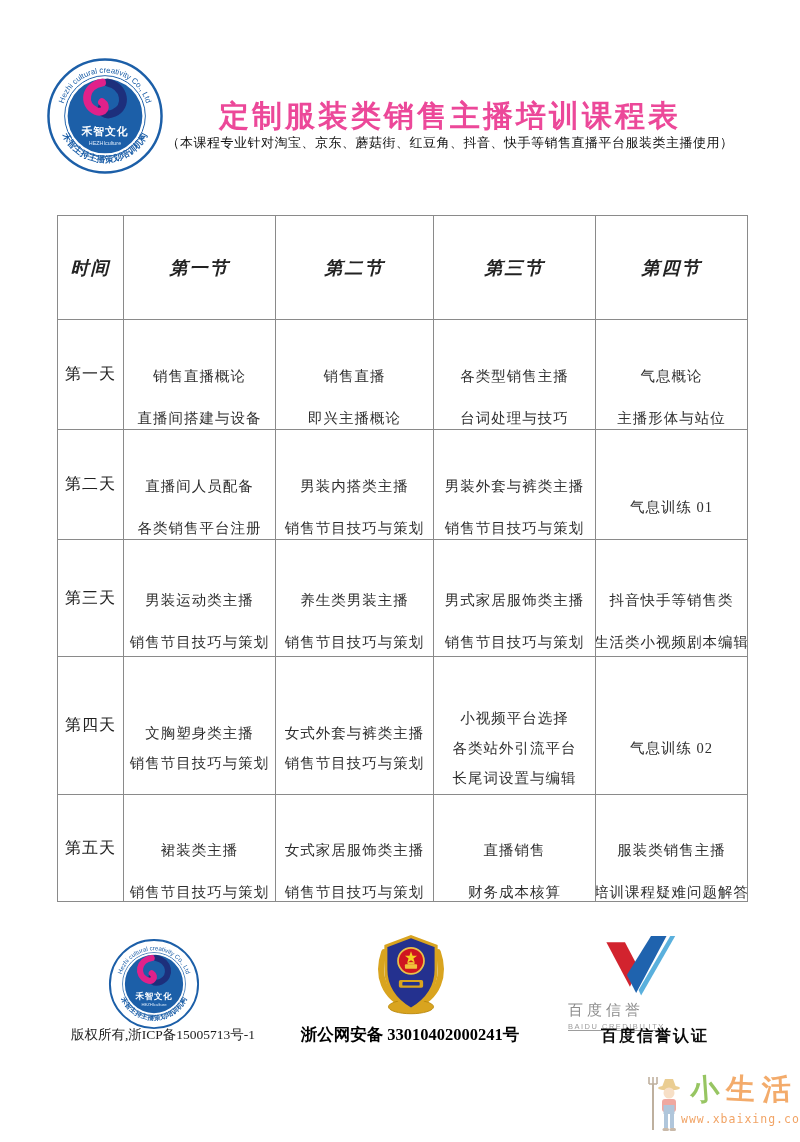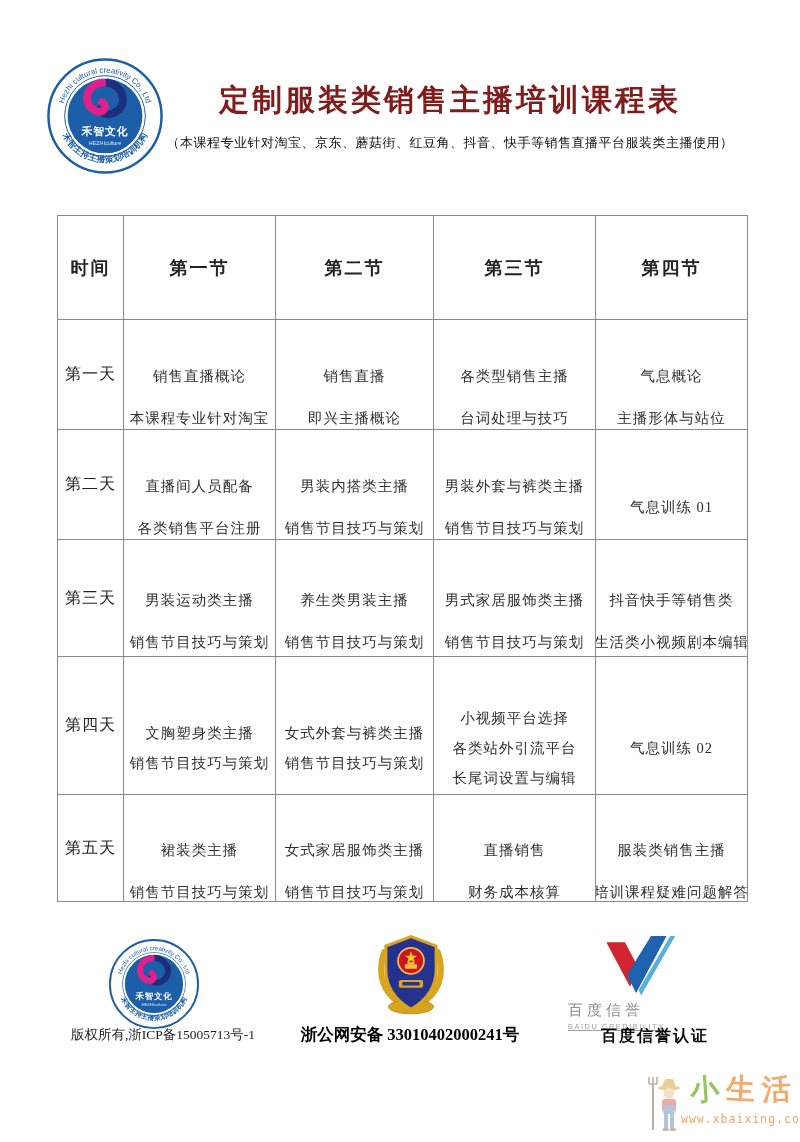--- a/index.html
+++ b/index.html
@@ -6,37 +6,37 @@
   body{
     width:800px;height:1142px;position:relative;background:#ffffff;
     font-family:"Liberation Serif","DejaVu Serif",serif;color:#2e2e2e;
     overflow:hidden;
   }
   
   .logo-top{position:absolute;left:46px;top:57px;width:118px;height:118px;}
   .logo-foot{position:absolute;left:108px;top:938px;width:92px;height:92px;}
   .title-wrap{position:absolute;left:150px;top:80px;width:600px;text-align:center;}
   .page-title{
-    margin:0;font-size:30px;font-weight:700;letter-spacing:3px;color:#7f1d1d;
+    margin:16px;font-size:30px;font-weight:700;letter-spacing:3px;color:#ec4899;
     font-family:"Liberation Serif","DejaVu Serif",serif;
   }
   .page-subtitle{
     position:absolute;left:130px;top:134px;width:640px;text-align:center;
     font-size:13px;color:#111;letter-spacing:0.5px;
   }
   
   .course-table{
     position:absolute;left:57px;top:215px;width:690px;
     border-collapse:collapse;table-layout:fixed;
   }
   .course-table th,.course-table td{
     border:1px solid #8a8a8a;text-align:center;vertical-align:middle;
     padding:0;overflow:hidden;
   }
-  .course-table thead tr{height:104px;}
+  .course-table thead tr{height:104px;font-style:italic;}
   .course-table tbody tr:nth-child(1){height:110px;}
   .course-table tbody tr:nth-child(2){height:110px;}
   .course-table tbody tr:nth-child(3){height:117px;}
   .course-table tbody tr:nth-child(4){height:138px;}
   .course-table tbody tr:nth-child(5){height:107px;}
   .course-table th{font-size:18px;font-weight:700;letter-spacing:2px;color:#222;}
   .day-cell{font-size:16px;letter-spacing:1px;color:#222;}
   .cell-lines{display:flex;flex-direction:column;gap:26px;align-items:center;justify-content:center;margin-top:47px;}
   tr:nth-child(4) .cell-lines{gap:14px;}
   .course-line{font-size:14.5px;letter-spacing:1px;line-height:1.1;white-space:nowrap;}
@@ -116,21 +116,21 @@
         <th>第三节</th>
         <th>第四节</th>
       </tr>
     </thead>
   <tbody>
       <tr>
         <td class="day-cell">第一天</td>
         <td>
           <div class="cell-lines">
             <div class="course-line">销售直播概论</div>
-            <div class="course-line">本课程专业针对淘宝</div>
+            <div class="course-line">直播间搭建与设备</div>
           </div>
         </td>
         <td>
           <div class="cell-lines">
             <div class="course-line">销售直播</div>
             <div class="course-line">即兴主播概论</div>
           </div>
         </td>
         <td>
           <div class="cell-lines">

